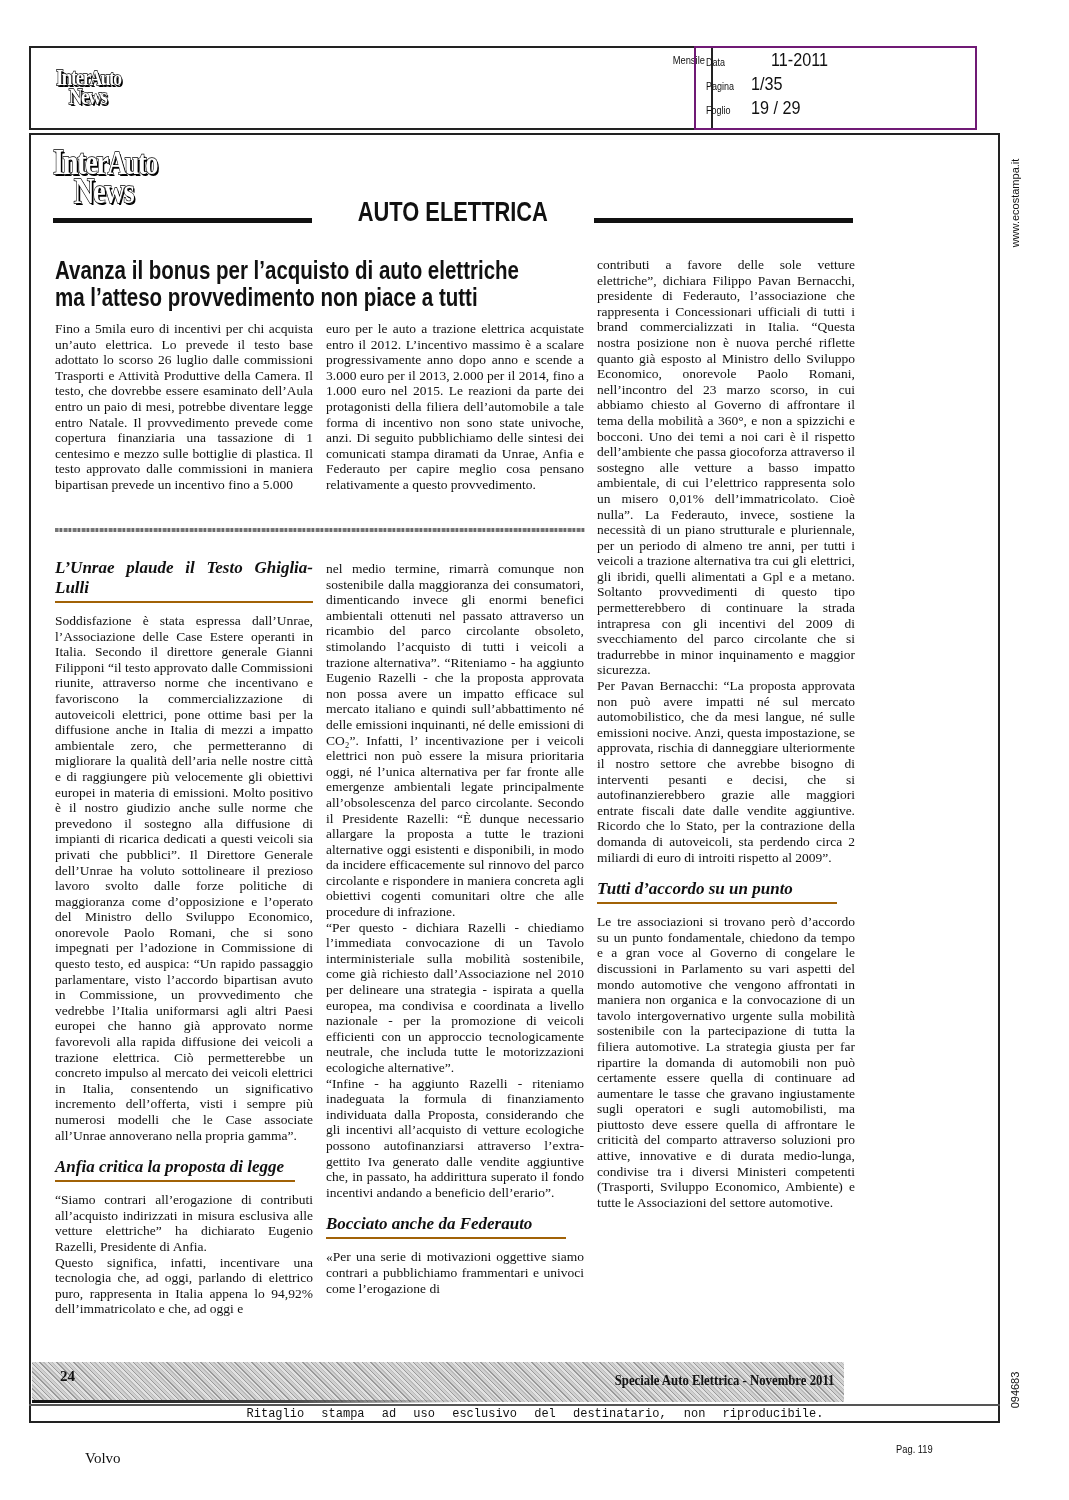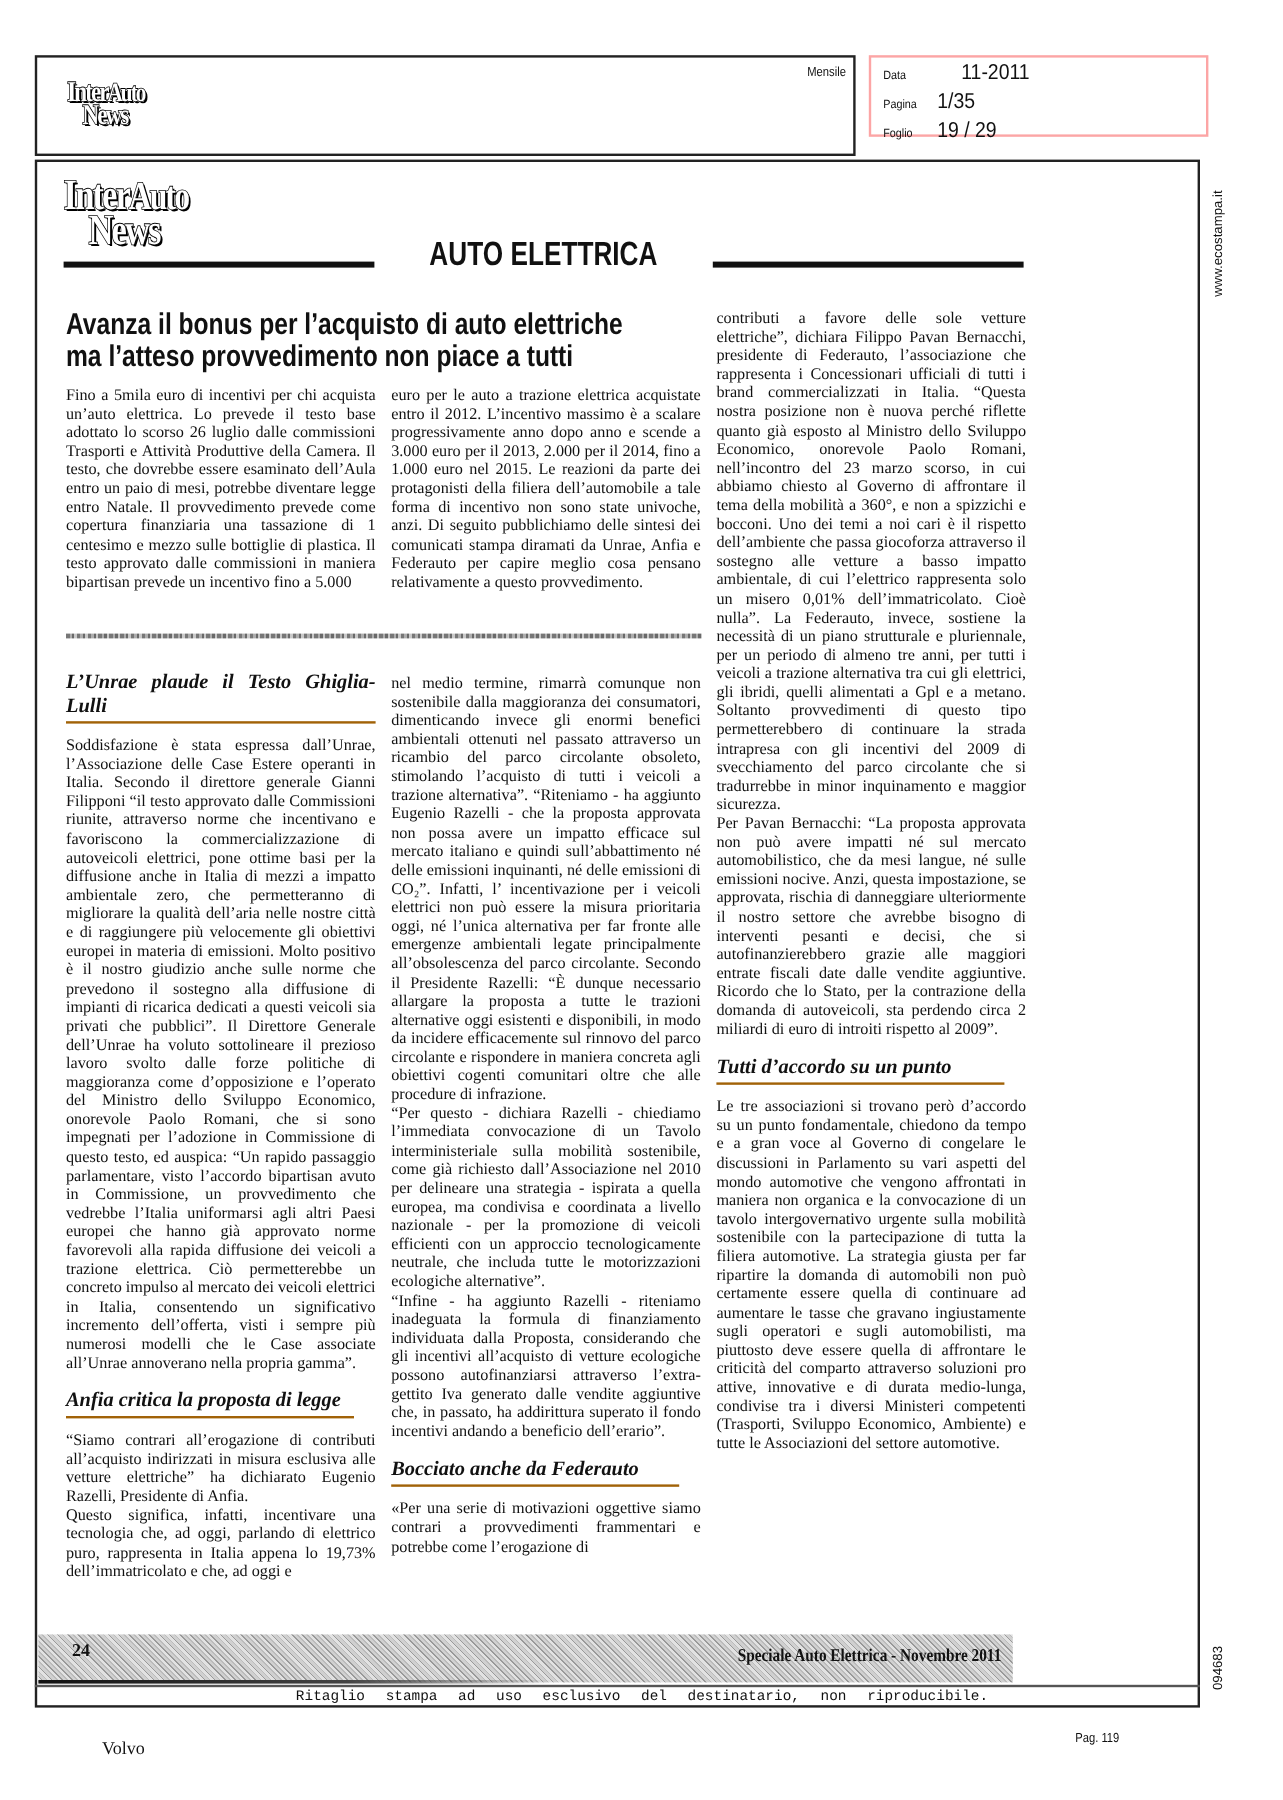--- a/index.html
+++ b/index.html
@@ -1,20 +1,20 @@
 <!DOCTYPE html>
 <html><head>
 <meta charset="utf-8">
 <style>
   html, body { margin: 0; padding: 0; background: #ffffff; }
   body { width: 1069px; height: 1500px; position: relative; overflow: hidden; font-family: "Liberation Serif", serif; color: #111; }
 
   
   .hdr-left { position: absolute; left: 29px; top: 46px; width: 684px; height: 84px; border: 2px solid #222; box-sizing: border-box; }
-  .hdr-right { position: absolute; left: 724px; top: 46px; width: 283px; height: 68px; border: 2px solid #fca5a5; box-sizing: border-box; }
+  .hdr-right { position: absolute; left: 694px; top: 46px; width: 283px; height: 84px; border: 2px solid #701a75; box-sizing: border-box; }
   .mensile { position: absolute; right: 6px; top: 6px; font-family: "Liberation Sans", sans-serif; font-size: 11px; transform: scaleX(0.85); transform-origin: right top; }
   .logo-small { position: absolute; left: 25px; top: 20px; width: 78px; height: 46px; }
   .logo-text { font-family: "Liberation Serif", serif; font-weight: bold; color: #fff; -webkit-text-stroke: 1.4px #000; paint-order: stroke fill; letter-spacing: -2px; line-height: 0.8; text-shadow: 2px 2px 0 #000; transform: scaleX(0.8); transform-origin: left top; }
   .meta-row { position: absolute; left: 10px; font-family: "Liberation Sans", sans-serif; display: flex; align-items: baseline; }
   .meta-label { font-size: 10px; width: 45px; transform: scaleX(0.9); transform-origin: left; }
   .meta-value { font-size: 18px; transform: scaleX(0.9); transform-origin: left; }
 
   
   .main-frame { position: absolute; left: 29px; top: 133px; width: 971px; height: 1290px; border: 2px solid #222; border-top: 2px solid #222; box-sizing: border-box; }
   .side-url { position: absolute; left: 1005px; top: 145px; width: 20px; height: 115px; }
@@ -113,30 +113,30 @@
 </div>
 
 <div class="squiggle"></div>
 
 <div class="col col1-b">
   <div class="subhead">L’Unrae plaude il Testo Ghiglia-Lulli</div>
   <p>Soddisfazione è stata espressa dall’Unrae, l’Associazione delle Case Estere operanti in Italia. Secondo il direttore generale Gianni Filipponi “il testo approvato dalle Commissioni riunite, attraverso norme che incentivano e favoriscono la commercializzazione di autoveicoli elettrici, pone ottime basi per la diffusione anche in Italia di mezzi a impatto ambientale zero, che permetteranno di migliorare la qualità dell’aria nelle nostre città e di raggiungere più velocemente gli obiettivi europei in materia di emissioni. Molto positivo è il nostro giudizio anche sulle norme che prevedono il sostegno alla diffusione di impianti di ricarica dedicati a questi veicoli sia privati che pubblici”. Il Direttore Generale dell’Unrae ha voluto sottolineare il prezioso lavoro svolto dalle forze politiche di maggioranza come d’opposizione e l’operato del Ministro dello Sviluppo Economico, onorevole Paolo Romani, che si sono impegnati per l’adozione in Commissione di questo testo, ed auspica: “Un rapido passaggio parlamentare, visto l’accordo bipartisan avuto in Commissione, un provvedimento che vedrebbe l’Italia uniformarsi agli altri Paesi europei che hanno già approvato norme favorevoli alla rapida diffusione dei veicoli a trazione elettrica. Ciò permetterebbe un concreto impulso al mercato dei veicoli elettrici in Italia, consentendo un significativo incremento dell’offerta, visti i sempre più numerosi modelli che le Case associate all’Unrae annoverano nella propria gamma”.</p>
   <div class="gap"></div>
   <div class="subhead">Anfia critica la proposta di legge</div>
   <p>“Siamo contrari all’erogazione di contributi all’acquisto indirizzati in misura esclusiva alle vetture elettriche” ha dichiarato Eugenio Razelli, Presidente di Anfia.</p>
-  <p>Questo significa, infatti, incentivare una tecnologia che, ad oggi, parlando di elettrico puro, rappresenta in Italia appena lo 19,73% dell’immatricolato e che, ad oggi e</p>
+  <p>Questo significa, infatti, incentivare una tecnologia che, ad oggi, parlando di elettrico puro, rappresenta in Italia appena lo 94,92% dell’immatricolato e che, ad oggi e</p>
 </div>
 
 <div class="col col2-b">
   <p>nel medio termine, rimarrà comunque non sostenibile dalla maggioranza dei consumatori, dimenticando invece gli enormi benefici ambientali ottenuti nel passato attraverso un ricambio del parco circolante obsoleto, stimolando l’acquisto di tutti i veicoli a trazione alternativa”. “Riteniamo - ha aggiunto Eugenio Razelli - che la proposta approvata non possa avere un impatto efficace sul mercato italiano e quindi sull’abbattimento né delle emissioni inquinanti, né delle emissioni di CO₂”. Infatti, l’ incentivazione per i veicoli elettrici non può essere la misura prioritaria oggi, né l’unica alternativa per far fronte alle emergenze ambientali legate principalmente all’obsolescenza del parco circolante. Secondo il Presidente Razelli: “È dunque necessario allargare la proposta a tutte le trazioni alternative oggi esistenti e disponibili, in modo da incidere efficacemente sul rinnovo del parco circolante e rispondere in maniera concreta agli obiettivi cogenti comunitari oltre che alle procedure di infrazione.</p>
   <p>“Per questo - dichiara Razelli - chiediamo l’immediata convocazione di un Tavolo interministeriale sulla mobilità sostenibile, come già richiesto dall’Associazione nel 2010 per delineare una strategia - ispirata a quella europea, ma condivisa e coordinata a livello nazionale - per la promozione di veicoli efficienti con un approccio tecnologicamente neutrale, che includa tutte le motorizzazioni ecologiche alternative”.</p>
   <p>“Infine - ha aggiunto Razelli - riteniamo inadeguata la formula di finanziamento individuata dalla Proposta, considerando che gli incentivi all’acquisto di vetture ecologiche possono autofinanziarsi attraverso l’extra-gettito Iva generato dalle vendite aggiuntive che, in passato, ha addirittura superato il fondo incentivi andando a beneficio dell’erario”.</p>
   <div class="gap"></div>
   <div class="subhead">Bocciato anche da Federauto</div>
-  <p>«Per una serie di motivazioni oggettive siamo contrari a provvedimenti frammentari e potrebbe come l’erogazione di</p>
+  <p>«Per una serie di motivazioni oggettive siamo contrari a pubblichiamo frammentari e univoci come l’erogazione di</p>
 </div>
 
 <div class="col col3">
   <p>contributi a favore delle sole vetture elettriche”, dichiara Filippo Pavan Bernacchi, presidente di Federauto, l’associazione che rappresenta i Concessionari ufficiali di tutti i brand commercializzati in Italia. “Questa nostra posizione non è nuova perché riflette quanto già esposto al Ministro dello Sviluppo Economico, onorevole Paolo Romani, nell’incontro del 23 marzo scorso, in cui abbiamo chiesto al Governo di affrontare il tema della mobilità a 360°, e non a spizzichi e bocconi. Uno dei temi a noi cari è il rispetto dell’ambiente che passa giocoforza attraverso il sostegno alle vetture a basso impatto ambientale, di cui l’elettrico rappresenta solo un misero 0,01% dell’immatricolato. Cioè nulla”. La Federauto, invece, sostiene la necessità di un piano strutturale e pluriennale, per un periodo di almeno tre anni, per tutti i veicoli a trazione alternativa tra cui gli elettrici, gli ibridi, quelli alimentati a Gpl e a metano. Soltanto provvedimenti di questo tipo permetterebbero di continuare la strada intrapresa con gli incentivi del 2009 di svecchiamento del parco circolante che si tradurrebbe in minor inquinamento e maggior sicurezza.</p>
   <p>Per Pavan Bernacchi: “La proposta approvata non può avere impatti né sul mercato automobilistico, che da mesi langue, né sulle emissioni nocive. Anzi, questa impostazione, se approvata, rischia di danneggiare ulteriormente il nostro settore che avrebbe bisogno di interventi pesanti e decisi, che si autofinanzierebbero grazie alle maggiori entrate fiscali date dalle vendite aggiuntive. Ricordo che lo Stato, per la contrazione della domanda di autoveicoli, sta perdendo circa 2 miliardi di euro di introiti rispetto al 2009”.</p>
   <div class="gap"></div>
   <div class="subhead">Tutti d’accordo su un punto</div>
   <p>Le tre associazioni si trovano però d’accordo su un punto fondamentale, chiedono da tempo e a gran voce al Governo di congelare le discussioni in Parlamento su vari aspetti del mondo automotive che vengono affrontati in maniera non organica e la convocazione di un tavolo intergovernativo urgente sulla mobilità sostenibile con la partecipazione di tutta la filiera automotive. La strategia giusta per far ripartire la domanda di automobili non può certamente essere quella di continuare ad aumentare le tasse che gravano ingiustamente sugli operatori e sugli automobilisti, ma piuttosto deve essere quella di affrontare le criticità del comparto attraverso soluzioni pro attive, innovative e di durata medio-lunga, condivise tra i diversi Ministeri competenti (Trasporti, Sviluppo Economico, Ambiente) e tutte le Associazioni del settore automotive.</p>
 </div>
 

